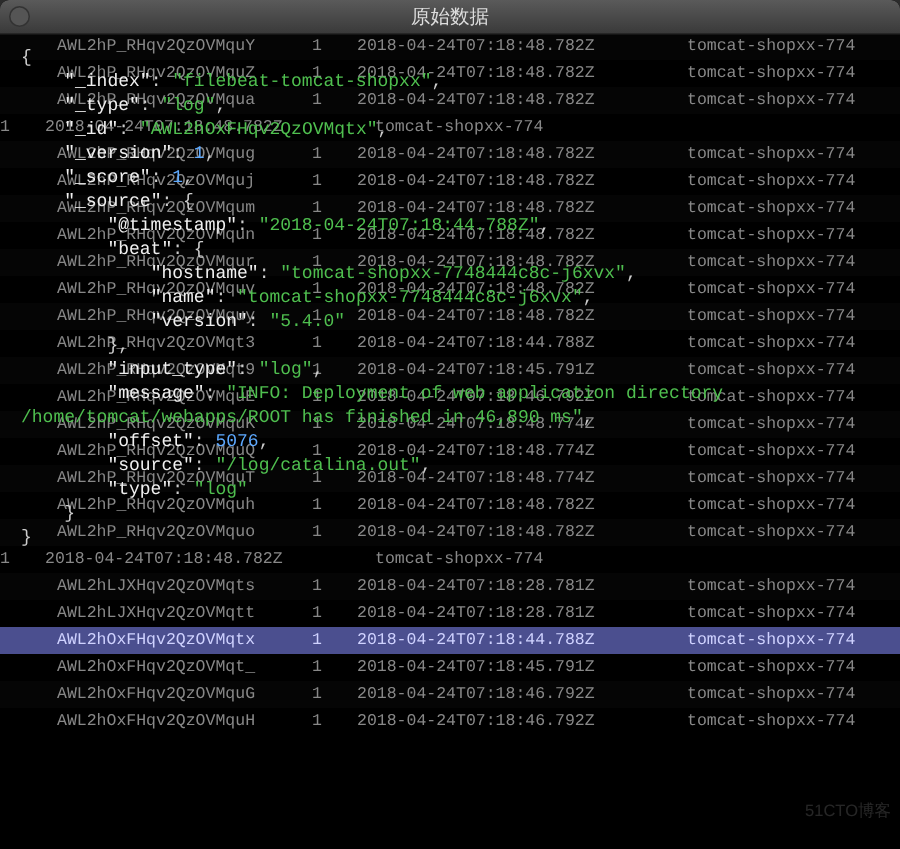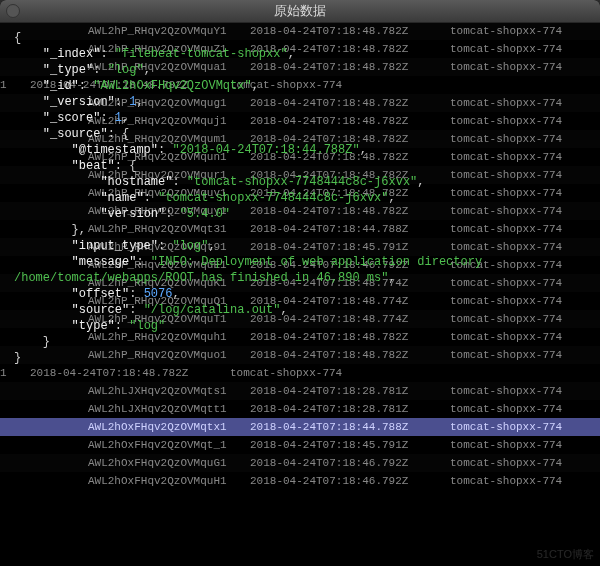--- a/index.html
+++ b/index.html
@@ -58,24 +58,24 @@
     line-height: 18px;
     font-size: 11px;
     color: #888;
     white-space: nowrap;
   }
   .row:nth-child(odd){ background: rgba(255,255,255,0.02); }
   .row.sel {
     background: #4b4f8f;
     color: #cfd2ff;
   }
-  .c-id   { width: 170px; padding-left: 50px; overflow: hidden; text-align: right; }
+  .c-id   { width: 170px; padding-left: 38px; overflow: hidden; }
   .c-cnt  { width: 30px; text-align: left; }
   .c-ts   { width: 200px; }
-  .c-host { flex: 1; }
+  .c-host { flex: 1; margin-left: 20px; }
   .row.sel .c-id, .row.sel .c-cnt, .row.sel .c-ts, .row.sel .c-host { color: #cfd2ff; }
 
   .json-overlay {
     position: absolute;
     top: 30px;
     left: 14px;
     right: 14px;
     color: #ccc;
     line-height: 16px;
     font-size: 12px;
@@ -83,21 +83,21 @@
     pointer-events: none;
   }
   .json-overlay span { pointer-events: auto; }
   .punc   { color: #cccccc; }
   .key    { color: #f0f0f0; }
   .strval { color: #4fbf4f; }
   .numval { color: #5da9ff; }
   .watermark {
     position: absolute;
     right: 6px;
-    bottom: 4px;
+    bottom: 18px;
     font-size: 11px;
     color: rgba(255,255,255,0.15);
     font-family: "Microsoft YaHei", sans-serif;
     pointer-events: none;
   }
 </style>
 </head>
 <body>
 
 <div class="window">

